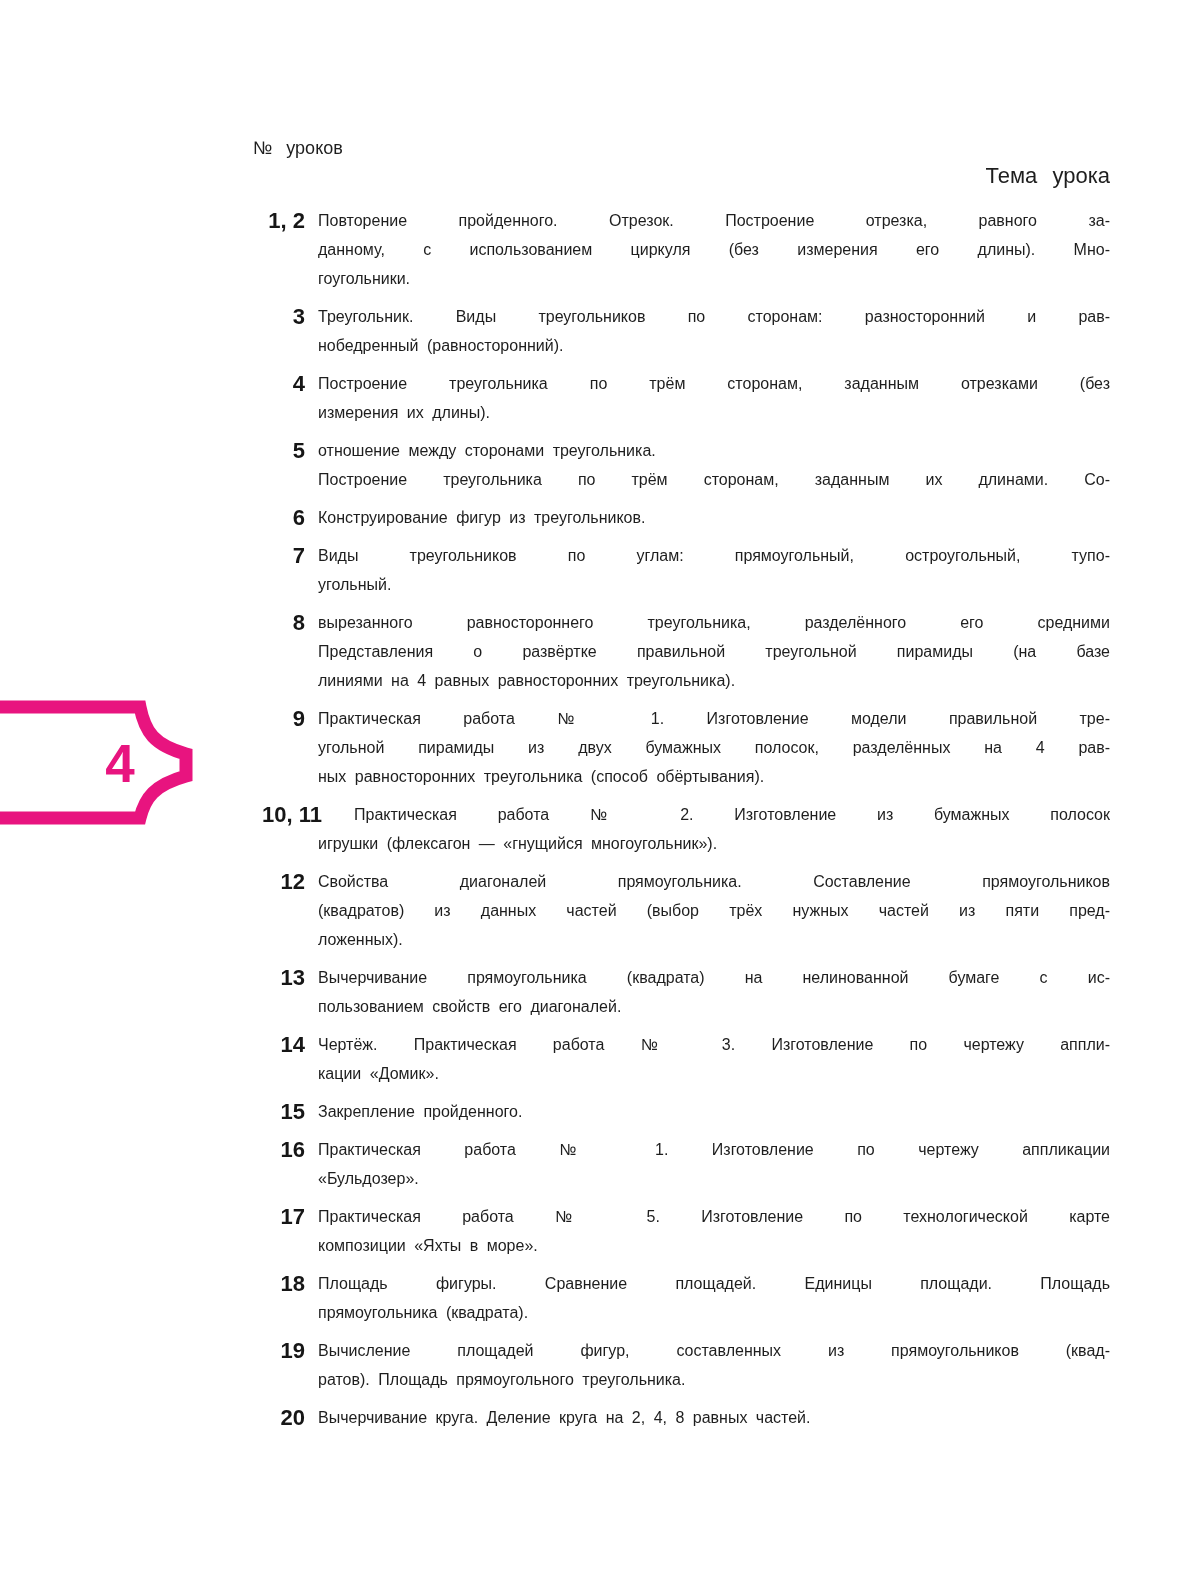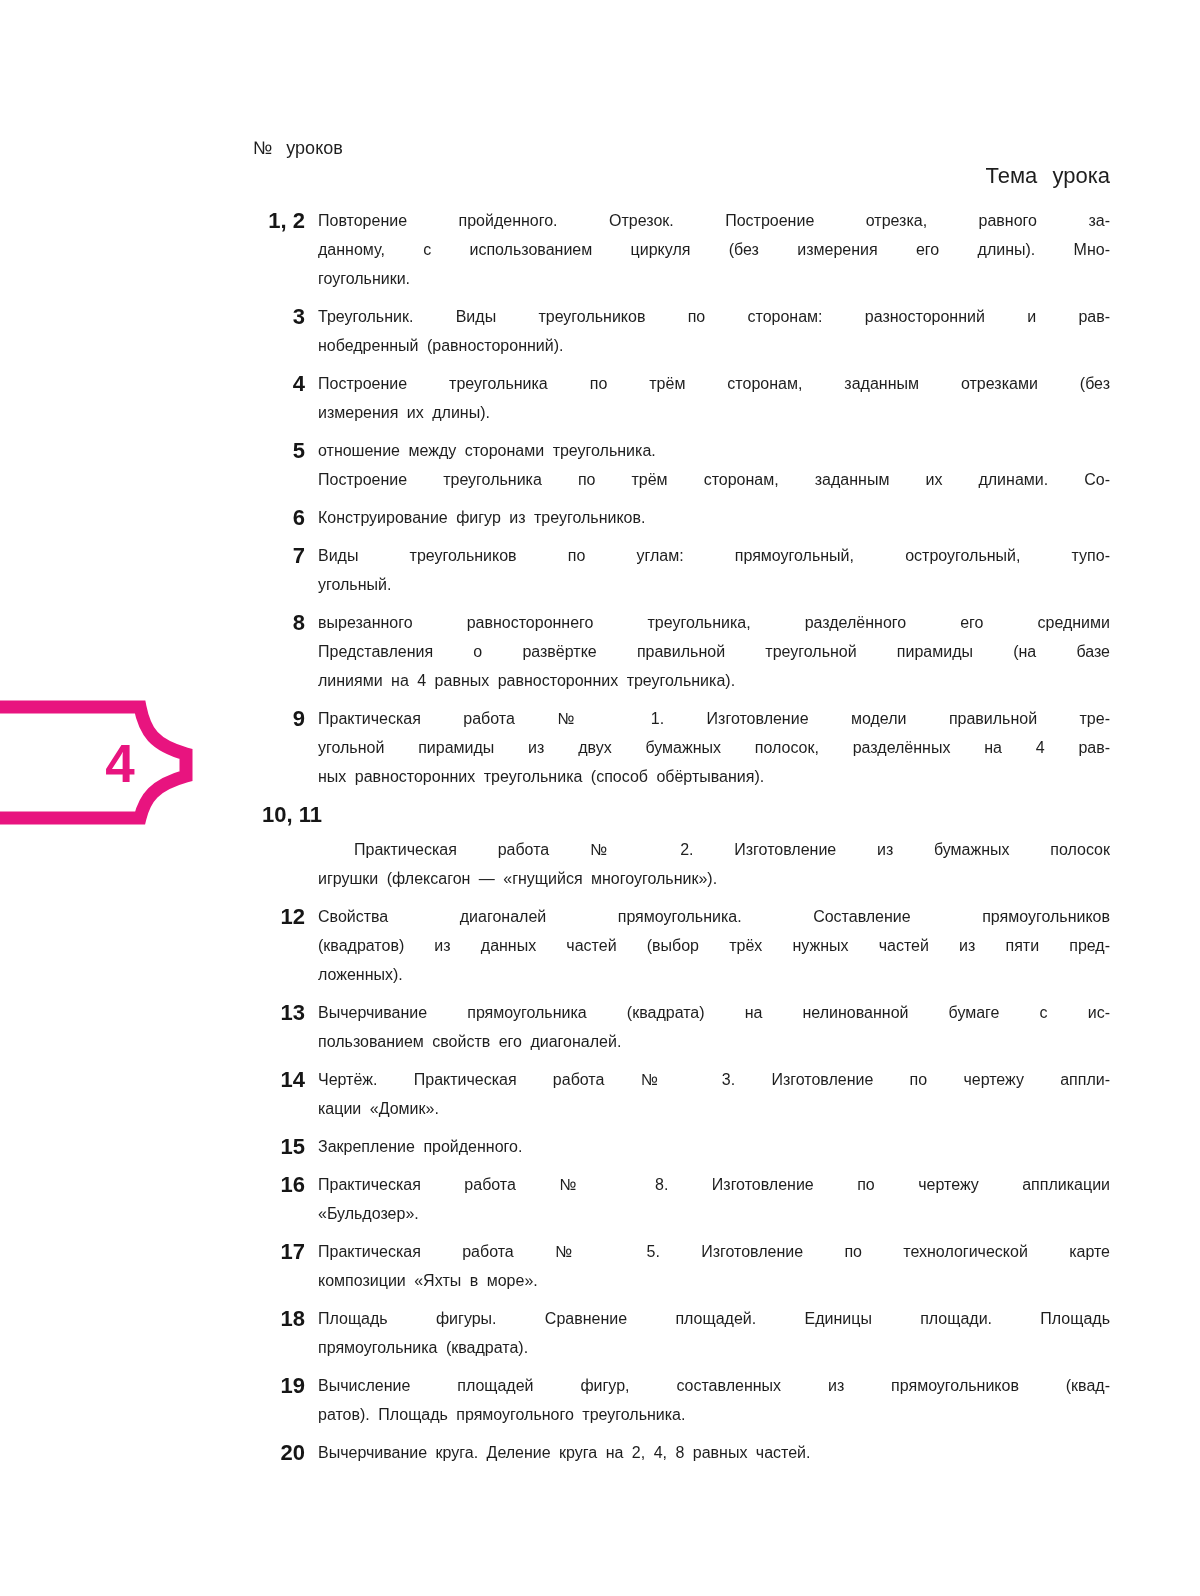--- a/index.html
+++ b/index.html
@@ -125,21 +125,21 @@
             <div class="line"><span class="i">Практическая работа</span><span> № 1. Изготовление модели правильной тре-</span></div>
             <div class="line"><span>угольной пирамиды из двух бумажных полосок, разделённых на 4 рав-</span></div>
             <div class="line last"><span>ных равносторонних треугольника (способ обёртывания).</span></div>
           </div>
         </div>
         <div class="row">
           <div class="num">
             <span style="right: -17px;">10, 11</span>
           </div>
           <div class="txt">
-            <div class="line" style="text-indent: 36px; margin-top: 35px;"><span class="i">Практическая работа</span><span> № 2. Изготовление из бумажных полосок</span></div>
+            <div class="line" style="text-indent: 36px;"><span class="i">Практическая работа</span><span> № 2. Изготовление из бумажных полосок</span></div>
             <div class="line last"><span>игрушки (флексагон — «гнущийся многоугольник»).</span></div>
           </div>
         </div>
         <div class="row">
           <div class="num">
             <span>12</span>
           </div>
           <div class="txt">
             <div class="line"><span>Свойства диагоналей прямоугольника. Составление прямоугольников</span></div>
             <div class="line"><span>(квадратов) из данных частей (выбор трёх нужных частей из пяти пред-</span></div>
@@ -170,21 +170,21 @@
           </div>
           <div class="txt">
             <div class="line last"><span>Закрепление пройденного.</span></div>
           </div>
         </div>
         <div class="row">
           <div class="num">
             <span>16</span>
           </div>
           <div class="txt">
-            <div class="line"><span class="i">Практическая работа</span><span> № 8. Изготовление по чертежу аппликации</span></div>
+            <div class="line"><span class="i">Практическая работа</span><span> № 1. Изготовление по чертежу аппликации</span></div>
             <div class="line last"><span>«Бульдозер».</span></div>
           </div>
         </div>
         <div class="row">
           <div class="num">
             <span>17</span>
           </div>
           <div class="txt">
             <div class="line"><span class="i">Практическая работа</span><span> № 5. Изготовление по технологической карте</span></div>
             <div class="line last"><span>композиции «Яхты в море».</span></div>

